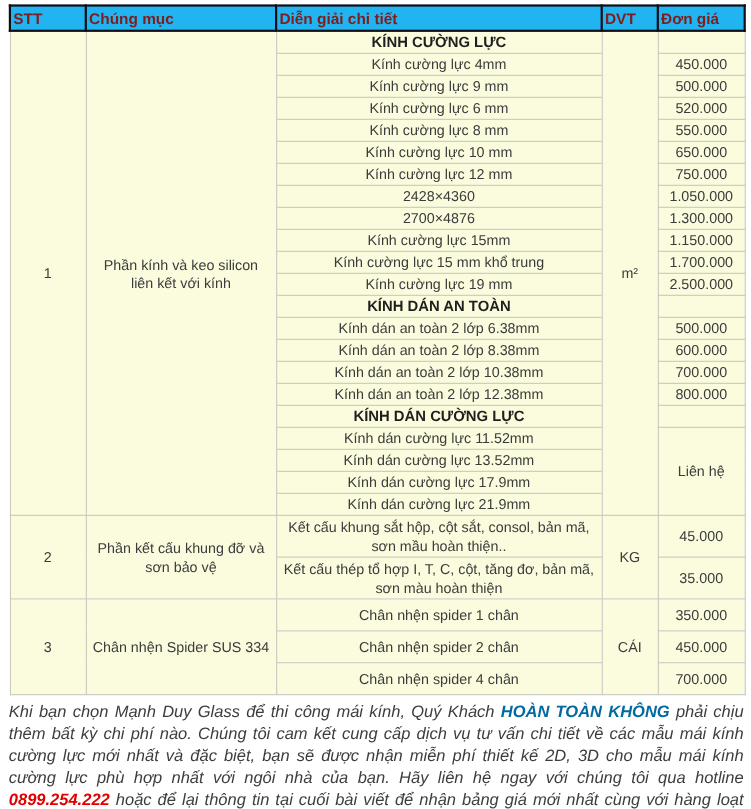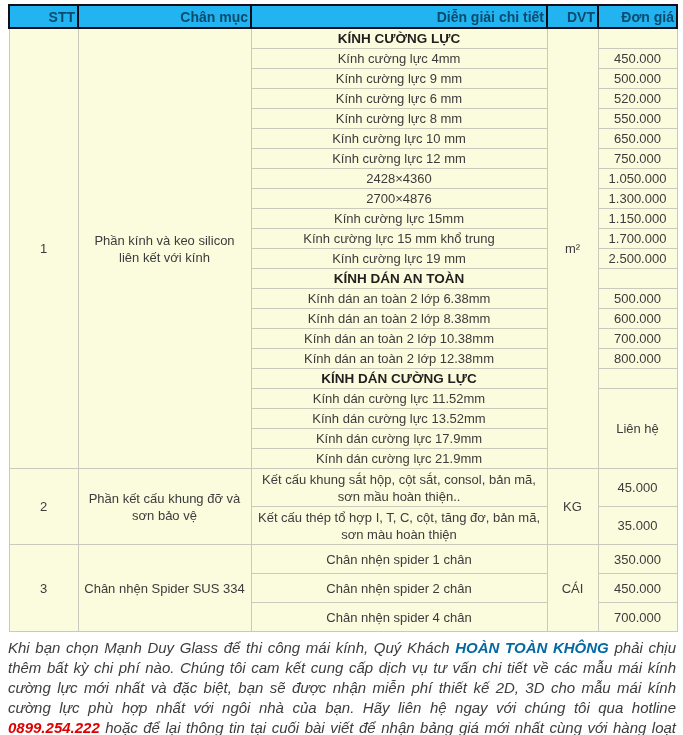--- a/index.html
+++ b/index.html
@@ -20,24 +20,24 @@
   table.price-table{
     border-collapse:collapse;
     table-layout:fixed;
     width:668px;
   }
   thead th{
     background:var(--header-bg);
     border:2px solid #0e0e18;
     font-weight:bold;
     font-size:14px;
-    color:#0c4a6e;
+    color:#7f1d1d;
     height:23px;
     padding:1px 2px;
-    text-align:right;
+    text-align:left;
     vertical-align:middle;
   }
   tbody td{
     background:var(--body-bg);
     border:1px solid var(--grid);
     font-size:13px;
     color:#3c3c3c;
     text-align:center;
     vertical-align:middle;
     padding:1px 5px;
@@ -73,21 +73,21 @@
     <colgroup>
       <col style="width:69px">
       <col style="width:173px">
       <col style="width:296px">
       <col style="width:51px">
       <col style="width:79px">
     </colgroup>
     <thead>
       <tr>
         <th>STT</th>
-        <th>Chân mục</th>
+        <th>Chúng mục</th>
         <th>Diễn giải chi tiết</th>
         <th>DVT</th>
         <th>Đơn giá</th>
       </tr>
     </thead>
     <tbody>
         <tr class="sec-0 sec-start subheader">
           <td class="stt-cell" rowspan="22">1</td>
           <td class="category-cell" rowspan="22">Phần kính và keo silicon liên kết với kính</td>
           <td class="detail-cell">KÍNH CƯỜNG LỰC</td>

